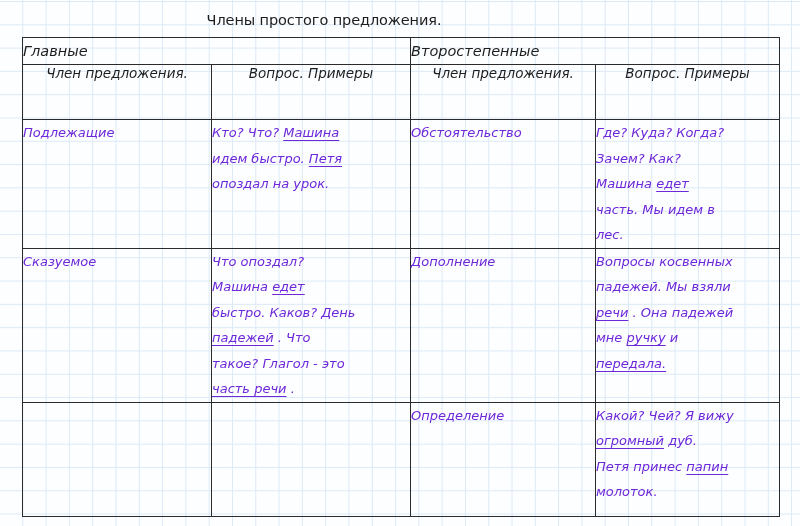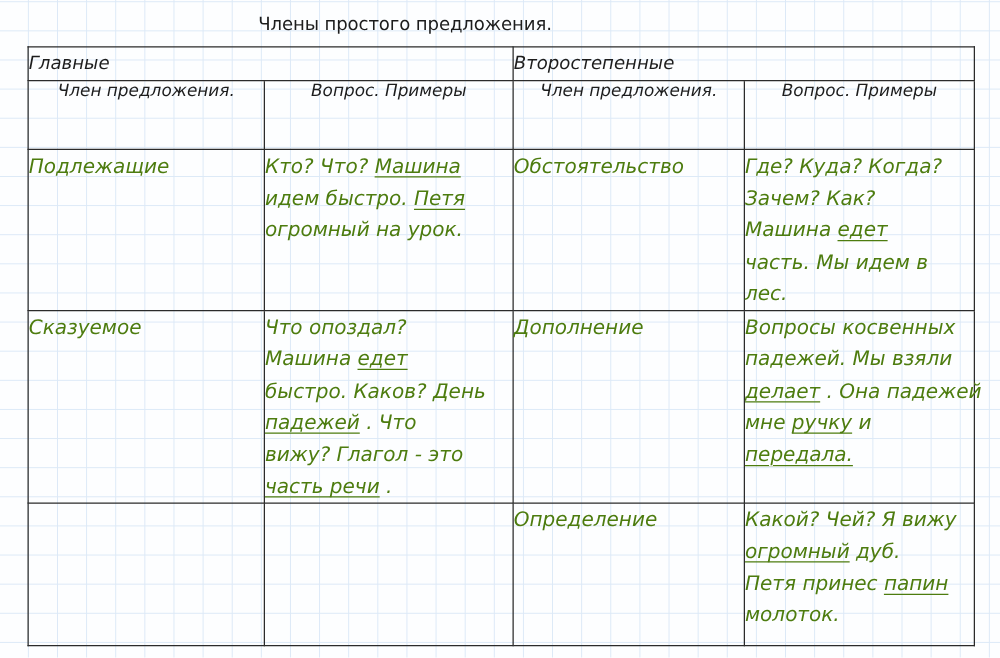--- a/index.html
+++ b/index.html
@@ -73,22 +73,22 @@
     font-size: 13.5px;
     color: #1d1d1d;
     vertical-align: middle;
     white-space: nowrap;
     margin-top: 30px;
   }
 
   .term-cell,
   .example-cell {
     font-style: italic;
-    font-size: 16px;
-    color: #4d7c0f;
+    font-size: 13px;
+    color: #6d28d9;
     line-height: 25.5px;
     padding: 6px 7px 8px 8px;
   }
 
   .example-cell {
     padding-left: 9px;
   }
 
   .cell-lines {
     display: block;
@@ -141,21 +141,21 @@
         <th class="col-head">Вопрос. Примеры</th>
       </tr>
     </thead>
     <tbody>
       <tr class="row-main">
         <td class="term-cell">Подлежащие</td>
         <td class="example-cell">
             <span class="cell-lines">
               <span class="cell-line"><span>Кто? Что? </span><span class="u">Машина</span></span>
               <span class="cell-line"><span>идем быстро. </span><span class="u">Петя</span></span>
-              <span class="cell-line"><span>огромный на урок.</span></span>
+              <span class="cell-line"><span>опоздал на урок.</span></span>
             </span>
           </td>
         <td class="term-cell">Обстоятельство</td>
         <td class="example-cell">
             <span class="cell-lines">
               <span class="cell-line"><span>Где? Куда? Когда?</span></span>
               <span class="cell-line"><span>Зачем? Как?</span></span>
               <span class="cell-line"><span>Машина </span><span class="u">едет</span></span>
               <span class="cell-line"><span>часть. Мы идем в</span></span>
               <span class="cell-line"><span>лес.</span></span>
@@ -163,30 +163,30 @@
           </td>
       </tr>
       <tr class="row-second">
         <td class="term-cell">Сказуемое</td>
         <td class="example-cell">
             <span class="cell-lines">
               <span class="cell-line"><span>Что опоздал?</span></span>
               <span class="cell-line"><span>Машина </span><span class="u">едет</span></span>
               <span class="cell-line"><span>быстро. Каков? День</span></span>
               <span class="cell-line"><span class="u">падежей</span><span> . Что</span></span>
-              <span class="cell-line"><span>вижу? Глагол - это</span></span>
+              <span class="cell-line"><span>такое? Глагол - это</span></span>
               <span class="cell-line"><span class="u">часть речи</span><span> .</span></span>
             </span>
           </td>
         <td class="term-cell">Дополнение</td>
         <td class="example-cell">
             <span class="cell-lines">
               <span class="cell-line"><span>Вопросы косвенных</span></span>
               <span class="cell-line"><span>падежей. Мы взяли</span></span>
-              <span class="cell-line"><span class="u">делает</span><span> . Она падежей</span></span>
+              <span class="cell-line"><span class="u">речи</span><span> . Она падежей</span></span>
               <span class="cell-line"><span>мне </span><span class="u">ручку</span><span> и</span></span>
               <span class="cell-line"><span class="u">передала.</span></span>
             </span>
           </td>
       </tr>
       <tr class="row-third">
         <td class="term-cell"></td>
         <td class="example-cell">
             <span class="cell-lines"></span>
           </td>

